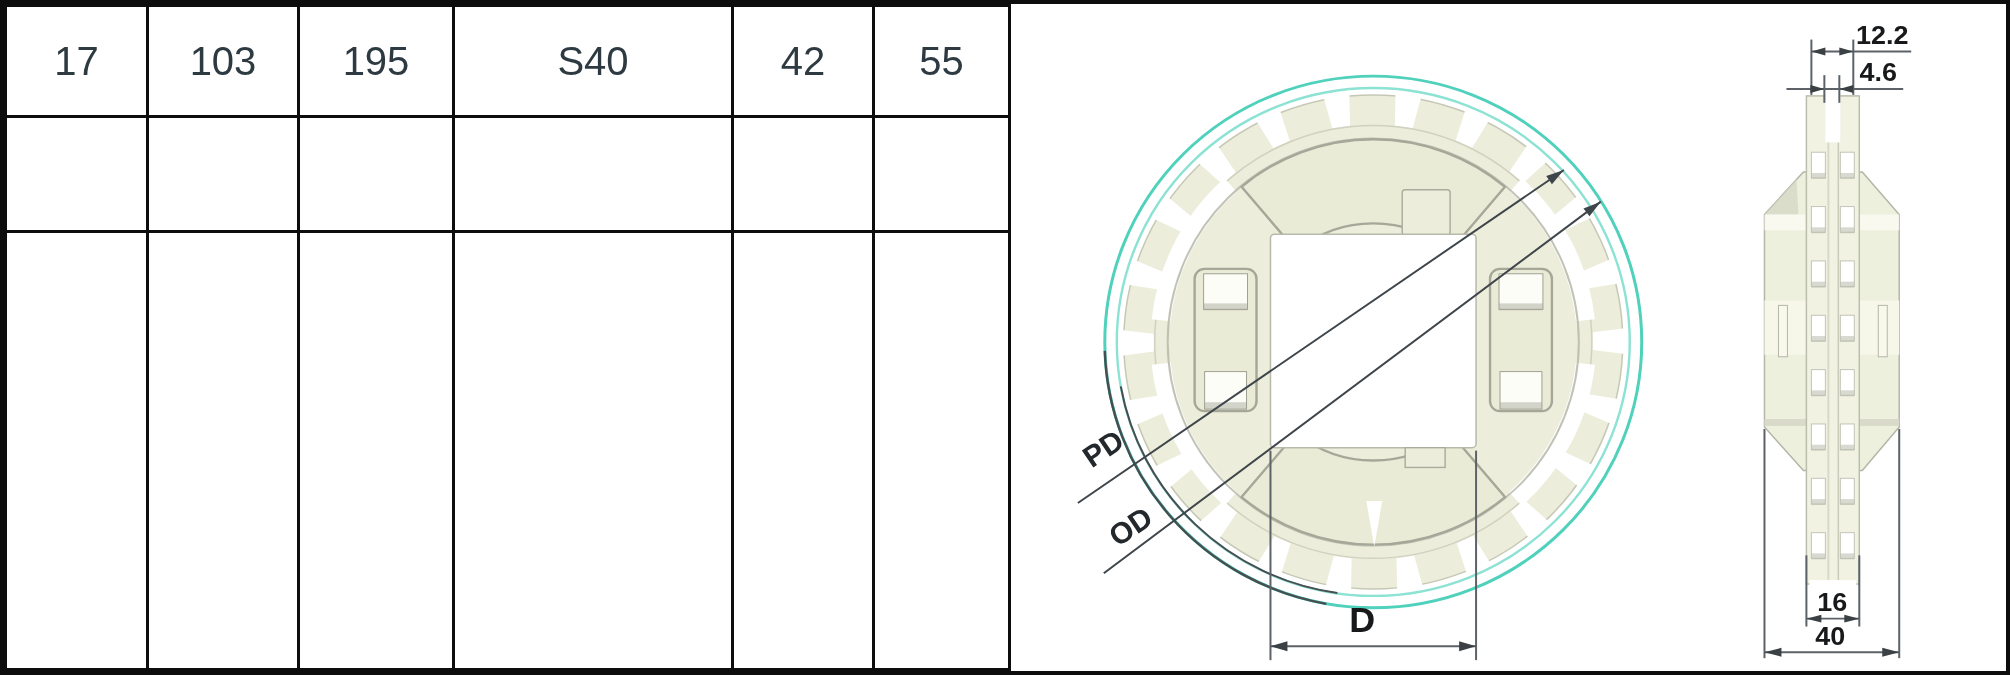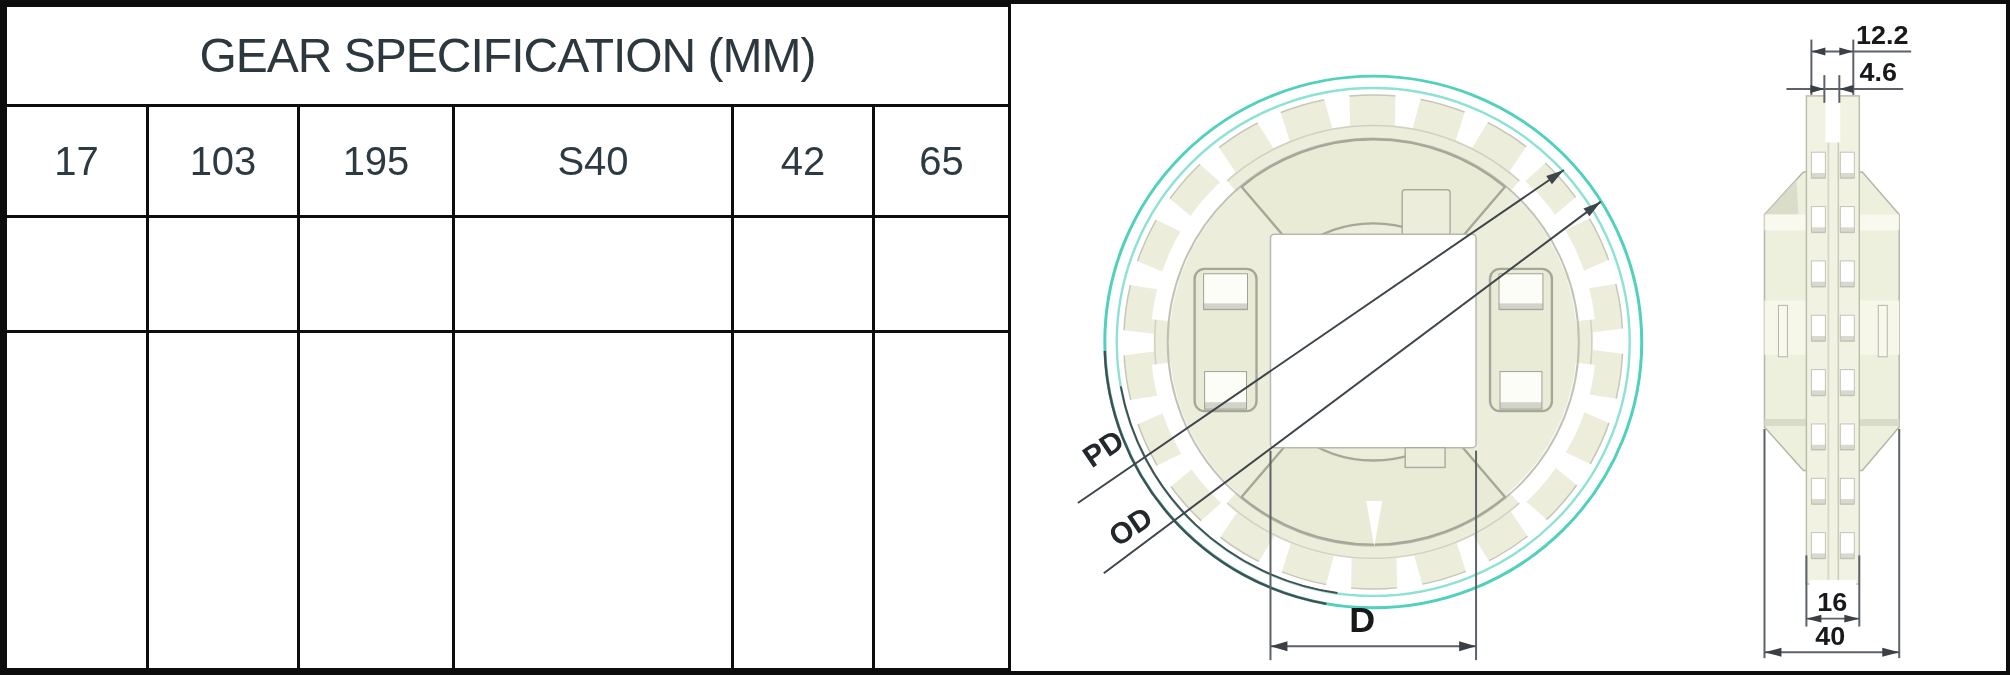--- a/index.html
+++ b/index.html
@@ -78,30 +78,27 @@
   <table class="spec">
     <colgroup>
       <col style="width:142px">
         <col style="width:151px">
         <col style="width:155px">
       <col style="width:279px">
         <col style="width:141px">
         <col style="width:136px">
     </colgroup>
     <tbody>
-        <tr style="height:100px">
-      <td class="title-cell" colspan="6">GEAR SPECIFICATION (MM)</td>
-    </tr>
     <tr style="height:111px">
       <td class="datacell">17</td>
       <td class="datacell">103</td>
       <td class="datacell">195</td>
       <td class="datacell">S40</td>
       <td class="datacell">42</td>
-      <td class="datacell">65</td>
+      <td class="datacell">55</td>
     </tr>
     <tr style="height:115px">
       <td class="datacell"></td>
       <td class="datacell"></td>
       <td class="datacell"></td>
       <td class="datacell"></td>
       <td class="datacell"></td>
       <td class="datacell"></td>
     </tr>
     <tr>

